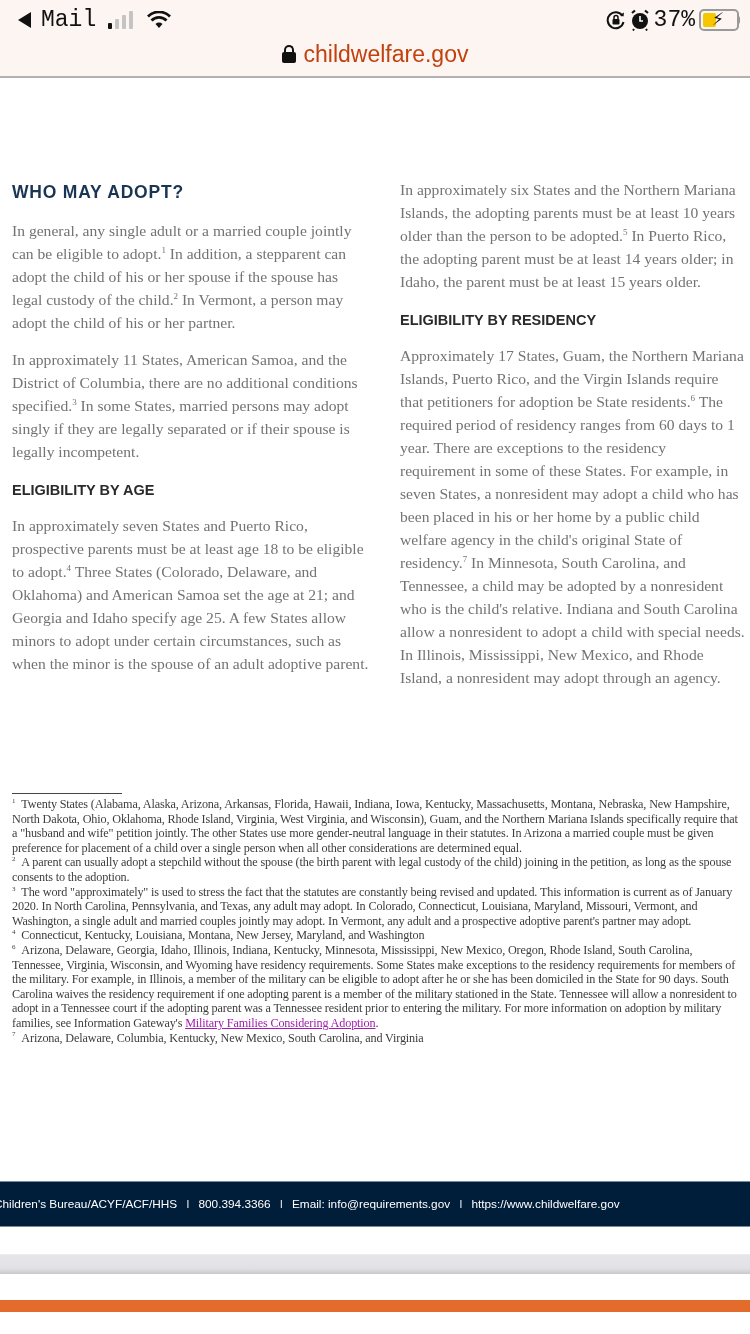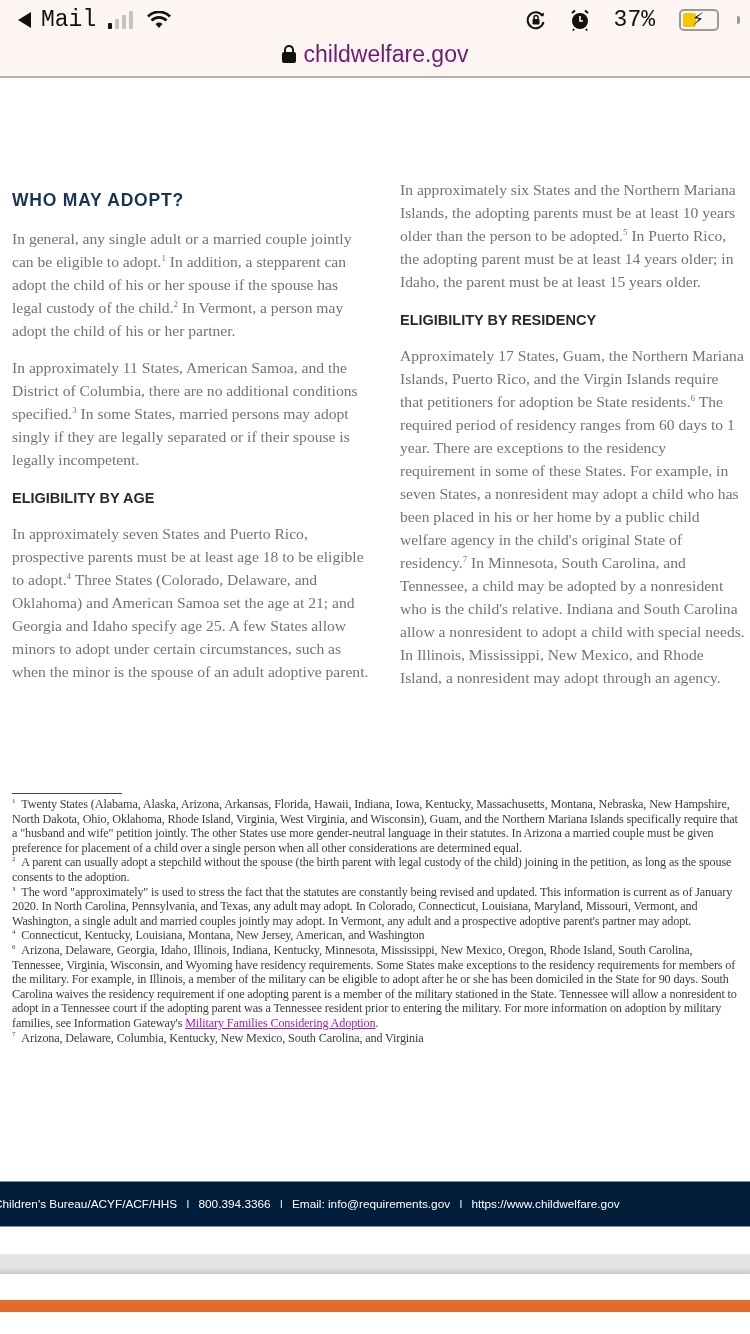--- a/index.html
+++ b/index.html
@@ -20,45 +20,45 @@
       color: #111;
     }
     .sb-left { position: absolute; left: 14px; top: 6px; display: flex; align-items: center; gap: 6px; }
     .back-arrow { width: 0; height: 0; border-top: 8px solid transparent; border-bottom: 8px solid transparent; border-right: 13px solid #111; margin-right: 4px; }
     .sb-app { font-size: 23px; line-height: 28px; }
     .signal { display: flex; align-items: flex-end; gap: 3px; height: 18px; margin-left: 6px; }
     .signal span { width: 4px; background: #c4c4c4; border-radius: 1px; }
     .signal span.on { background: #111; }
     .wifi { margin-left: 8px; }
     .sb-time { position: absolute; left: 0; width: 750px; top: 6px; text-align: center; font-size: 23px; line-height: 28px; font-weight: 600; pointer-events: none; }
-    .sb-right { position: absolute; right: 14px; top: 6px; display: flex; align-items: center; gap: 24px; }
+    .sb-right { position: absolute; right: 14px; top: 6px; display: flex; align-items: center; gap: 4px; }
     .sb-pct { font-size: 23px; line-height: 28px; }
     .battery { position: relative; width: 40px; height: 22px; border: 2px solid #9a9a9a; border-radius: 5px; padding: 2px; }
     .battery .fill { width: 40%; height: 100%; background: #f6c700; border-radius: 2px; }
     .battery .bolt { position: absolute; left: 11px; top: -3px; font-size: 20px; line-height: 24px; color: #111; }
     .battery-cap { width: 3px; height: 8px; background: #9a9a9a; border-radius: 0 2px 2px 0; margin-left: -6px; }
     .url-bar {
       position: absolute; left: 0; top: 38px; width: 750px; height: 32px;
       display: flex; justify-content: center; align-items: center; gap: 8px;
       font-family: "Liberation Sans", "DejaVu Sans", sans-serif;
-      font-size: 23px; color: #701a75;
+      font-size: 23px; color: #c2410c;
     }
     .lock-icon { position: relative; width: 14px; height: 18px; }
     .lock-icon .shackle { position: absolute; left: 2px; top: 0; width: 10px; height: 10px; border: 2.5px solid #111; border-bottom: none; border-radius: 6px 6px 0 0; }
     .lock-icon .body { position: absolute; left: 0; top: 7px; width: 14px; height: 11px; background: #111; border-radius: 2px; }
 
     
     .doc { position: absolute; left: 0; top: 80px; width: 750px; }
     .col { position: absolute; }
     .col-left { left: 12px; top: 98px; width: 360px; }
     .col-right { left: 400px; top: 98px; width: 345px; }
     .h1 {
       font-family: "Liberation Sans", "DejaVu Sans", sans-serif;
       font-weight: 700; font-size: 17.5px; letter-spacing: 0.8px;
-      color: #1a3553; margin-top: 12px; margin-bottom: 16px;
+      color: #1a3553; margin-top: 4px; margin-bottom: 16px;
     }
     .h2 {
       font-family: "Liberation Sans", "DejaVu Sans", sans-serif;
       font-weight: 700; font-size: 14.5px; color: #2a2a2a;
       margin-top: 19px; margin-bottom: 16px;
     }
     .p {
       font-size: 15.6px; line-height: 23px; color: #737373;
       margin-bottom: 14px;
     }
@@ -160,21 +160,21 @@
     <div class="h2" style="">ELIGIBILITY BY RESIDENCY</div>
     <p class="p"><span>Approximately 17 States, Guam, the Northern Mariana Islands, Puerto Rico, and the Virgin Islands require that petitioners for adoption be State residents.</span><sup>6</sup><span> The required period of residency ranges from 60 days to 1 year. There are exceptions to the residency requirement in some of these States. For example, in seven States, a nonresident may adopt a child who has been placed in his or her home by a public child welfare agency in the child's original State of residency.</span><sup>7</sup><span> In Minnesota, South Carolina, and Tennessee, a child may be adopted by a nonresident who is the child's relative. Indiana and South Carolina allow a nonresident to adopt a child with special needs. In Illinois, Mississippi, New Mexico, and Rhode Island, a nonresident may adopt through an agency.</span></p>
   </div>
 </div>
 
 <div class="fn-rule"></div>
 <div class="footnotes">
   <div class="fn"><sup>1</sup><span>Twenty States (Alabama, Alaska, Arizona, Arkansas, Florida, Hawaii, Indiana, Iowa, Kentucky, Massachusetts, Montana, Nebraska, New Hampshire, North Dakota, Ohio, Oklahoma, Rhode Island, Virginia, West Virginia, and Wisconsin), Guam, and the Northern Mariana Islands specifically require that a "husband and wife" petition jointly. The other States use more gender-neutral language in their statutes. In Arizona a married couple must be given preference for placement of a child over a single person when all other considerations are determined equal.</span></div>
   <div class="fn"><sup>2</sup><span>A parent can usually adopt a stepchild without the spouse (the birth parent with legal custody of the child) joining in the petition, as long as the spouse consents to the adoption.</span></div>
   <div class="fn"><sup>3</sup><span>The word "approximately" is used to stress the fact that the statutes are constantly being revised and updated. This information is current as of January 2020. In North Carolina, Pennsylvania, and Texas, any adult may adopt. In Colorado, Connecticut, Louisiana, Maryland, Missouri, Vermont, and Washington, a single adult and married couples jointly may adopt. In Vermont, any adult and a prospective adoptive parent's partner may adopt.</span></div>
-  <div class="fn"><sup>4</sup><span>Connecticut, Kentucky, Louisiana, Montana, New Jersey, American, and Washington</span></div>
+  <div class="fn"><sup>4</sup><span>Connecticut, Kentucky, Louisiana, Montana, New Jersey, Maryland, and Washington</span></div>
   <div class="fn"><sup>6</sup><span>Arizona, Delaware, Georgia, Idaho, Illinois, Indiana, Kentucky, Minnesota, Mississippi, New Mexico, Oregon, Rhode Island, South Carolina, Tennessee, Virginia, Wisconsin, and Wyoming have residency requirements. Some States make exceptions to the residency requirements for members of the military. For example, in Illinois, a member of the military can be eligible to adopt after he or she has been domiciled in the State for 90 days. South Carolina waives the residency requirement if one adopting parent is a member of the military stationed in the State. Tennessee will allow a nonresident to adopt in a Tennessee court if the adopting parent was a Tennessee resident prior to entering the military. For more information on adoption by military families, see Information Gateway's </span><a>Military Families Considering Adoption</a><span>.</span></div>
   <div class="fn"><sup>7</sup><span>Arizona, Delaware, Columbia, Kentucky, New Mexico, South Carolina, and Virginia</span></div>
 </div>
 
 <div class="footer-bar">
   <div class="footer-inner">
     <span>Children's Bureau/ACYF/ACF/HHS</span>
     <span class="footer-sep">I</span>
     <span>800.394.3366</span>
     <span class="footer-sep">I</span>

